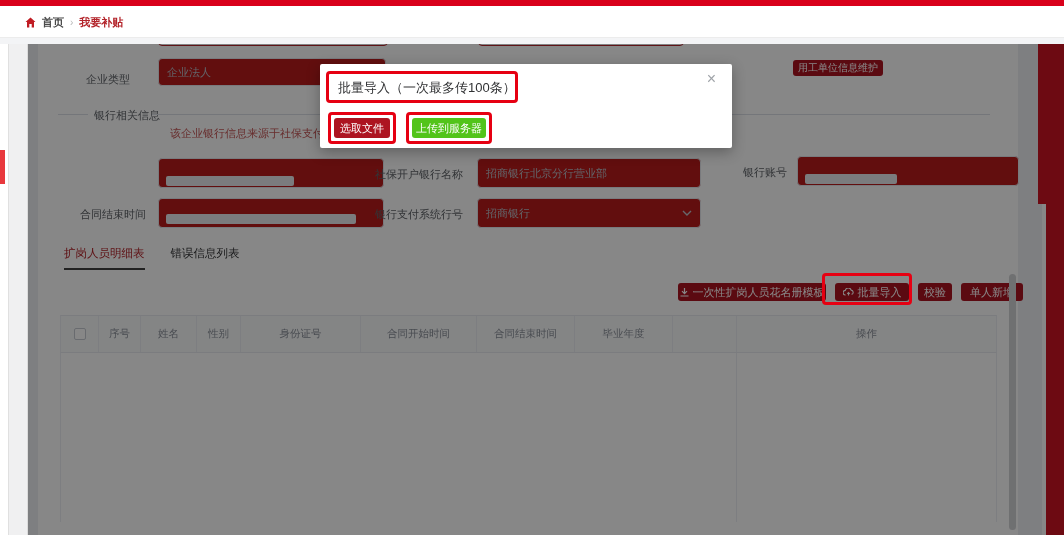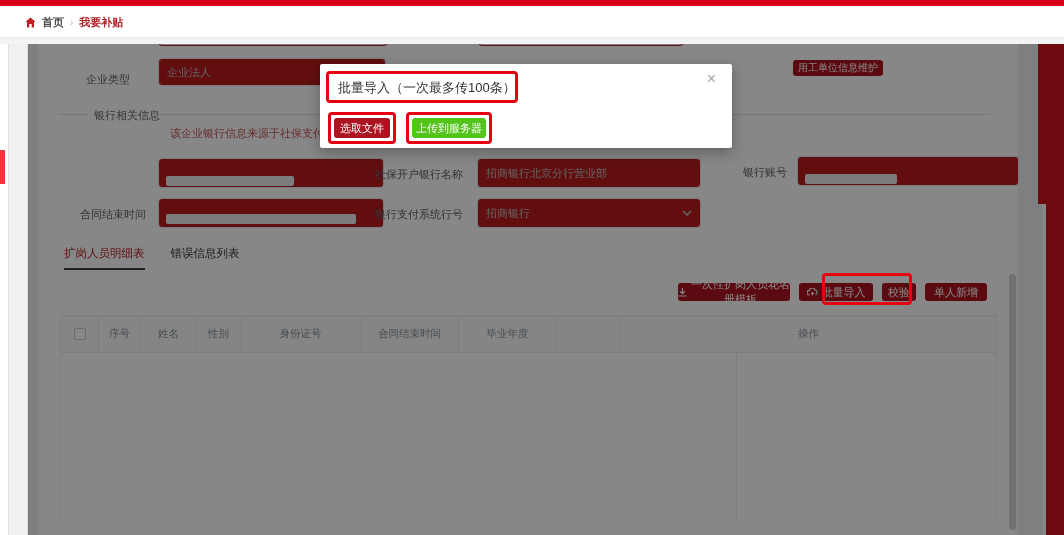--- a/index.html
+++ b/index.html
@@ -135,21 +135,21 @@
         </svg>
     </span>
   </div>
 
   <div class="abs tabs">
     <div class="tab active">扩岗人员明细表</div>
     <div class="tab idle">错误信息列表</div>
   </div>
 
   <div class="abs toolbar">
-    <button class="btn" style="width:112px;">
+    <button class="btn" style="width:148px;">
       <span>
         <svg width="9" height="9" viewBox="0 0 9 9">
             <path d="M4.5 0 v5 M2 3.2 l2.5 2.5 2.5-2.5 M0.5 8 h8" fill="none" stroke="#fff" stroke-width="1.2"></path>
           </svg>
       </span>
       <span>一次性扩岗人员花名册模板</span>
     </button>
     <button class="btn" style="width:74px;">
       <span>
         <svg width="11" height="8" viewBox="0 0 11 8">
@@ -164,20 +164,21 @@
   </div>
 
   <div class="abs thead">
     <div class="th" style="width:38px;">
         <span class="cb"></span>
       </div>
     <div class="th" style="width:42px;">序号</div>
     <div class="th" style="width:56px;">姓名</div>
     <div class="th" style="width:44px;">性别</div>
     <div class="th" style="width:120px;">身份证号</div>
+    <div class="th" style="width:116px;">合同开始时间</div>
     <div class="th" style="width:98px;">合同结束时间</div>
     <div class="th" style="width:98px;">毕业年度</div>
     <div class="th" style="width:64px;"></div>
     <div class="th" style="flex:1;">操作</div>
   </div>
   <div class="abs tbody"></div>
   <div class="abs op-border"></div>
   <div class="abs vscroll"></div>
 
   <div class="abs overlay"></div>

